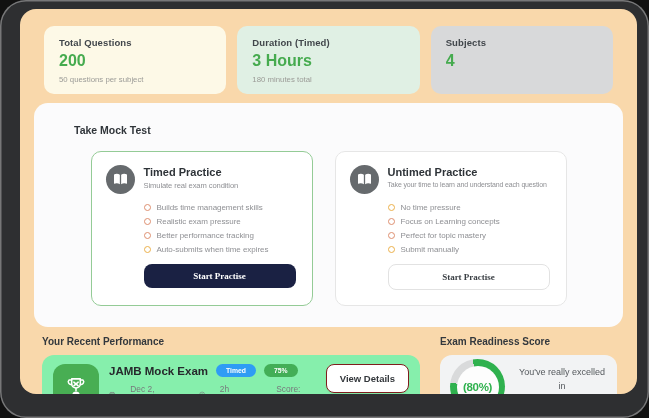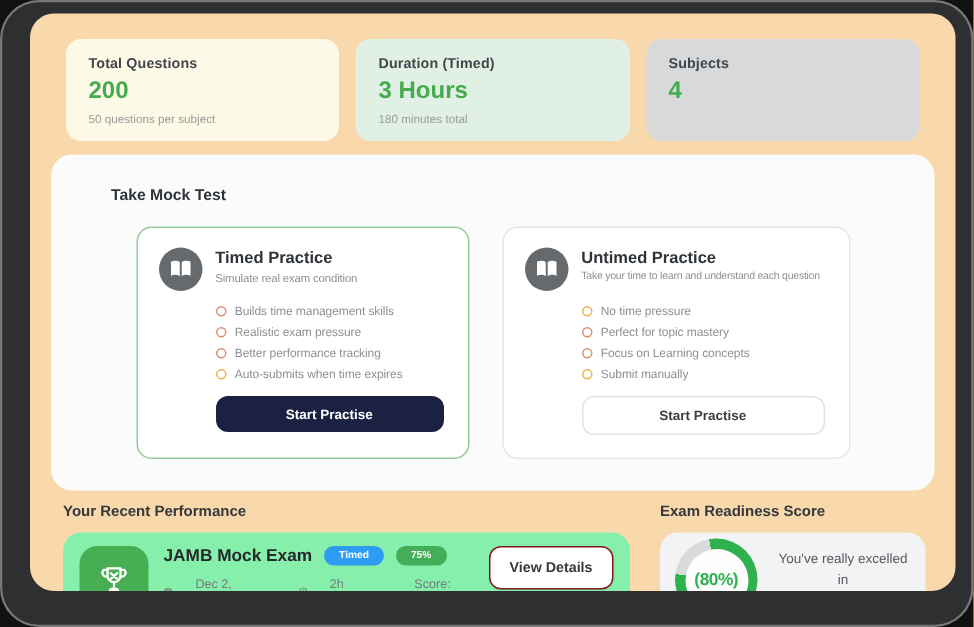--- a/index.html
+++ b/index.html
@@ -34,21 +34,21 @@
   .pc-title { font-size:11px; font-weight:700; color:#2e3338; padding-top:1px; }
   .pc-sub { font-size:7.6px; color:#8f9094; margin-top:3px; white-space:nowrap; letter-spacing:-.1px; }
   .pc-sub.long { font-size:7px; letter-spacing:-.15px; }
   .pc-body { margin-left:38px; margin-top:9px; }
   .feature { display:flex; align-items:center; gap:6px; margin-bottom:5px; }
   .f-ring { width:7px; height:7px; border-radius:50%; flex:0 0 auto; position:relative; }
   .f-ring.salmon { border:1.6px solid #de8f70; }
   .f-ring.amber  { border:1.6px solid #ecb14b; }
   .f-text { font-size:8px; color:#8f9094; letter-spacing:-.05px; }
   .start-btn { display:block; width:calc(100% - 2px); margin-top:10px; text-align:center;
-               border-radius:8px; padding:7px 0; font-size:9px; font-weight:700; cursor:pointer; }
+               border-radius:8px; padding:7px 0; font-size:9px; font-weight:700; cursor:pointer;font-family:Liberation Serif, serif; }
   .start-btn.primary { background:#1a2143; color:#fff; border:none; }
   .start-btn.secondary { background:#fff; color:#3a3f44; border:1px solid #e2e2e2; }
 
   
   .bottom-row { display:grid; grid-template-columns:378px 1fr; gap:20px; margin:9px 6px 0 8px; }
   .section-title { font-size:10px; font-weight:700; color:#33383d; margin-bottom:8px; }
   .perf-card { background:#86efac; border-radius:12px; padding:9px 11px; height:63px;
                display:flex; align-items:flex-start; gap:10px; }
   .trophy-box { width:46px; height:46px; border-radius:12px; background:#48ae53;
                 display:flex; align-items:center; justify-content:center; flex:0 0 auto; }
@@ -148,25 +148,25 @@
               <div class="pc-sub long">Take your time to learn and understand each question</div>
             </div>
           </div>
           <div class="pc-body">
             <div class="feature">
               <span class="f-ring amber"></span>
               <span class="f-text">No time pressure</span>
             </div>
             <div class="feature">
               <span class="f-ring salmon"></span>
+              <span class="f-text">Focus on Learning concepts</span>
+            </div>
+            <div class="feature">
+              <span class="f-ring salmon"></span>
               <span class="f-text">Perfect for topic mastery</span>
-            </div>
-            <div class="feature">
-              <span class="f-ring salmon"></span>
-              <span class="f-text">Focus on Learning concepts</span>
             </div>
             <div class="feature">
               <span class="f-ring amber"></span>
               <span class="f-text">Submit manually</span>
             </div>
             <button class="start-btn secondary">Start Practise</button>
           </div>
         </div>
 
       </div>

